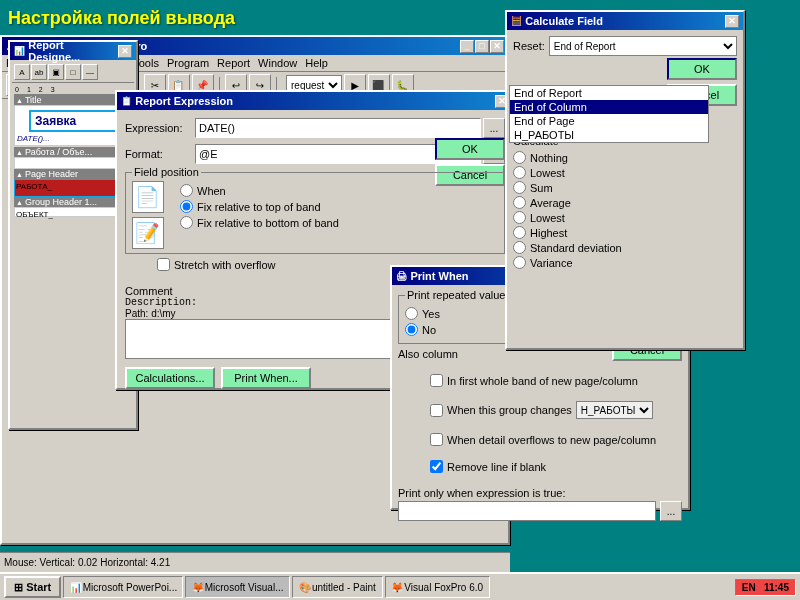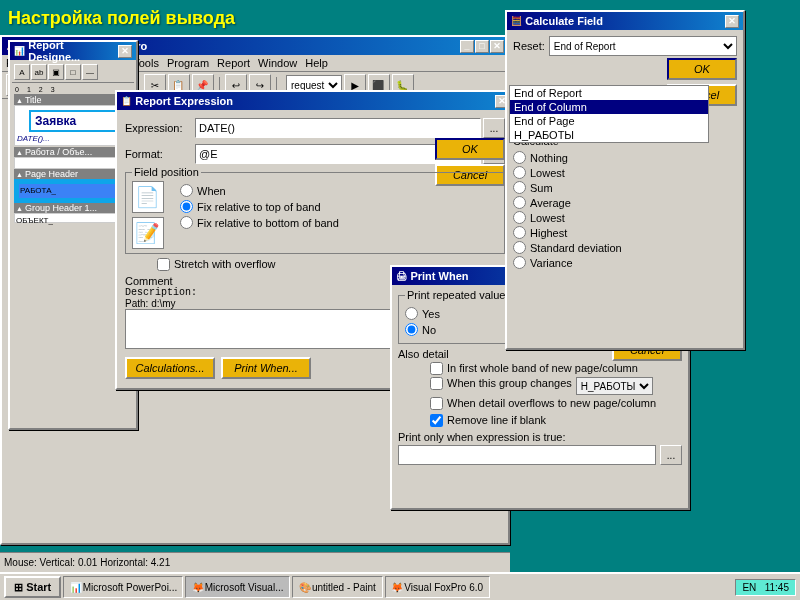--- a/index.html
+++ b/index.html
@@ -152,29 +152,28 @@
       font-size: 10px;
       margin-left: 2px;
       display: flex;
       align-items: center;
       justify-content: center;
       cursor: pointer;
     }
     .win-button {
       width: 70px;
       height: 22px;
-      background: #eab308;
+      background: #86efac;
       border: 2px solid;
       border-color: #ffffff #808080 #808080 #ffffff;
       font-size: 11px;
       cursor: pointer;
       display: flex;
       align-items: center;
       justify-content: center;
-      font-style: italic;
     }
     .win-button.default {
       border-color: #000080 #808080 #808080 #000080;
       border-width: 2px;
     }
     .groupbox {
       border: 1px solid #808080;
       padding: 8px 6px 4px 6px;
       margin: 4px 0;
       position: relative;
@@ -276,22 +275,22 @@
     
     .print-when {
       top: 265px;
       left: 390px;
       width: 300px;
       height: 245px;
       z-index: 7;
     }
     .checkbox-row {
       display: flex;
-      align-items: flex-start;
-      margin: 2px 0;
+      align-items: center;
+      margin: 14px 0;
       font-size: 11px;
       padding-left: 32px;
     }
     .checkbox-row input[type=checkbox] {
       margin-right: 4px;
     }
     .print-buttons {
       position: absolute;
       right: 6px;
       top: 28px;
@@ -407,25 +406,26 @@
       background: #bbb;
     }
     .taskbar-right {
       margin-left: auto;
       display: flex;
       align-items: center;
       gap: 4px;
       font-size: 10px;
     }
     .tray {
-      background: #5eead4;
+      background: #ef4444;
       border: 1px solid;
       border-color: #808080 #ffffff #ffffff #808080;
       padding: 2px 6px;
       font-size: 10px;
+      font-weight: bold;
     }
 
     .separator {
       width: 1px;
       height: 16px;
       background: #808080;
       margin: 0 3px;
     }
 
     
@@ -546,35 +546,35 @@
         <div style="font-size:8px;color:#000080;font-style:italic;">DATE()...</div>
       </div>
 
       <div class="rd-section-header">
         <span>Работа / Объе...</span>
       </div>
       <div style="height:12px;background:white;border:1px solid #ccc;"></div>
       <div class="rd-section-header">
         <span>Page Header</span>
       </div>
-      <div style="height:24px;background:#3b82f6;border:5px solid #0ea5e9;">
+      <div style="height:18px;background:#b91c1c;border:1px solid #0ea5e9;">
         <span style="font-size:8px;padding:1px;">РАБОТА_</span>
       </div>
       <div class="rd-section-header">
         <span>Group Header 1...</span>
       </div>
       <div style="height:10px;background:white;border:1px solid #ccc;">
         <span style="font-size:8px;padding:1px;">ОБЪЕКТ_</span>
       </div>
     </div>
   </div>
 </div>
 
 <div class="statusbar">
-  <span>Mouse: Vertical: 0.01  Horizontal: 4.21</span>
+  <span>Mouse: Vertical: 0.02  Horizontal: 4.21</span>
 </div>
 
 <div class="win report-expression">
   <div class="win-titlebar">
     <div class="win-titlebar-left">
       <span style="font-size:9px;">📋</span>
       <span>Report Expression</span>
     </div>
     <div class="win-controls">
       <div class="win-btn">✕</div>
@@ -739,21 +739,21 @@
         <input type="radio" name="repeated" style="">
         <span>Yes</span>
       </div>
       <div class="radio-row">
         <input type="radio" name="repeated" checked="" style="">
         <span>No</span>
       </div>
     </div>
 
     <div style="margin-top:4px;">
-      <div style="font-size:11px;margin-bottom:2px;">Also detail</div>
+      <div style="font-size:11px;margin-bottom:2px;">Also column</div>
       <div class="checkbox-row">
         <input type="checkbox" style="">
         <span>In first whole band of new page/column</span>
       </div>
       <div class="checkbox-row">
         <input type="checkbox" style="">
         <span>When this group changes</span>
         <select style="margin-left:4px;height:18px;border:1px solid #808080;font-size:10px;">
           <option>H_РАБОТЫ</option>
         </select>

